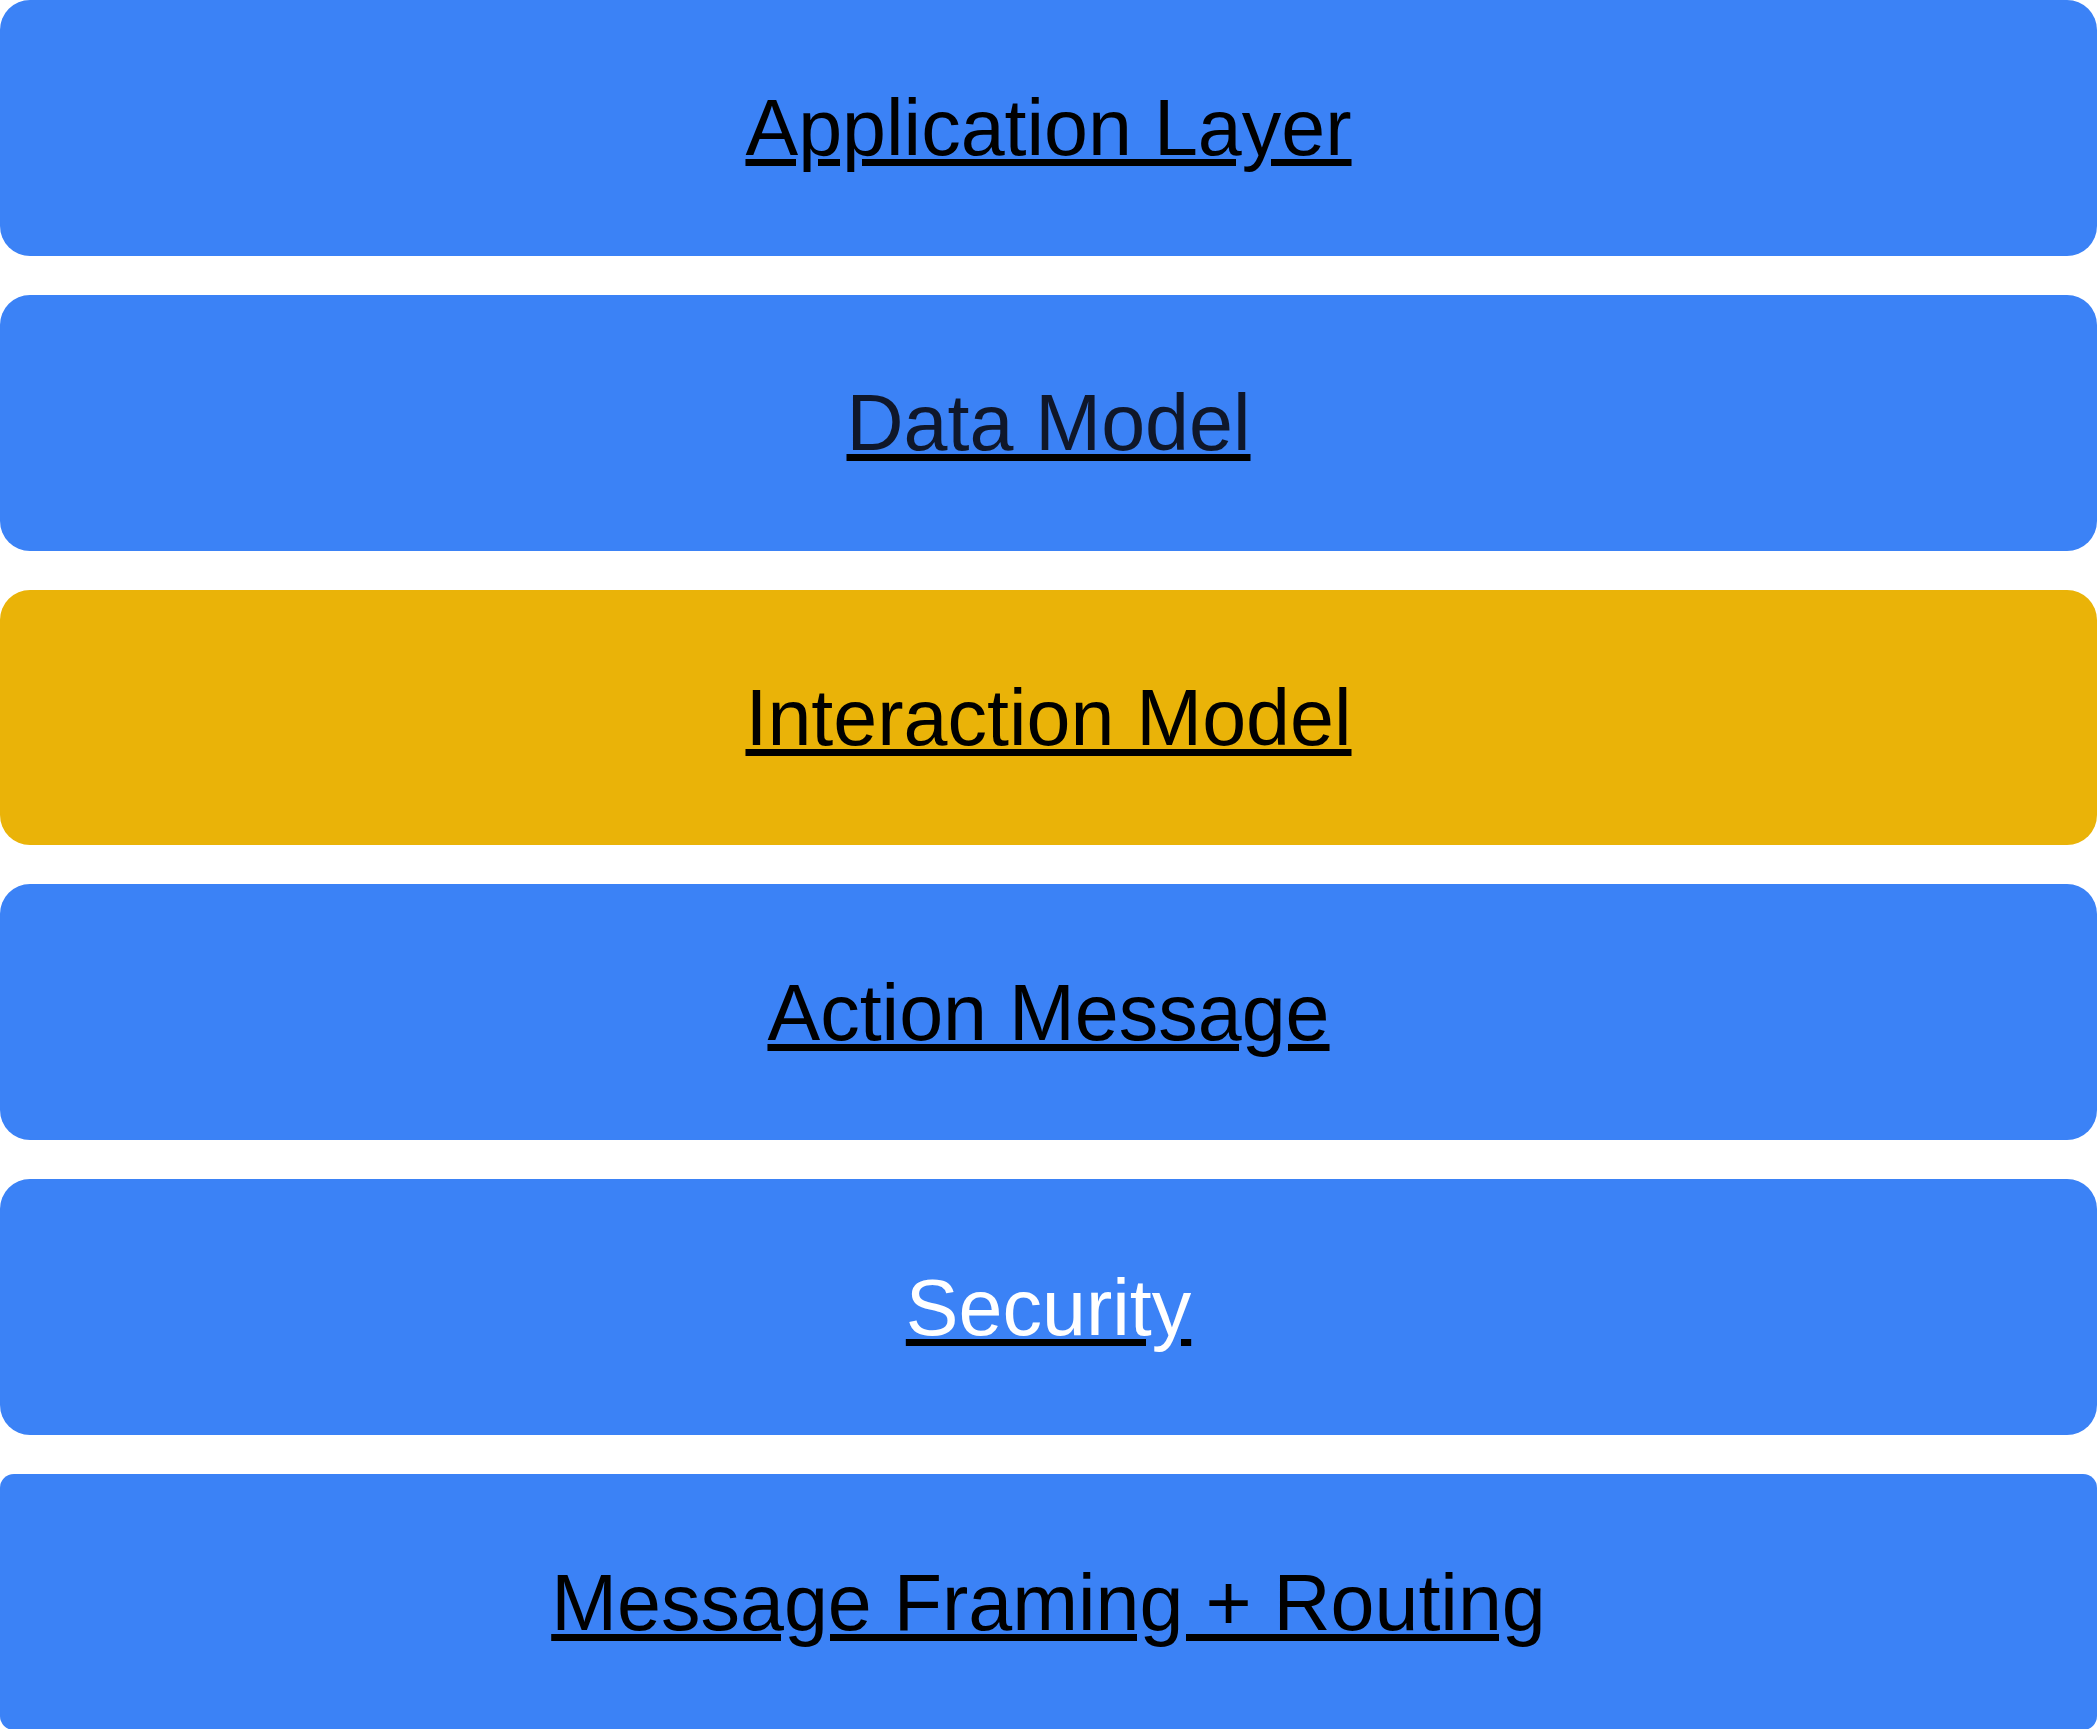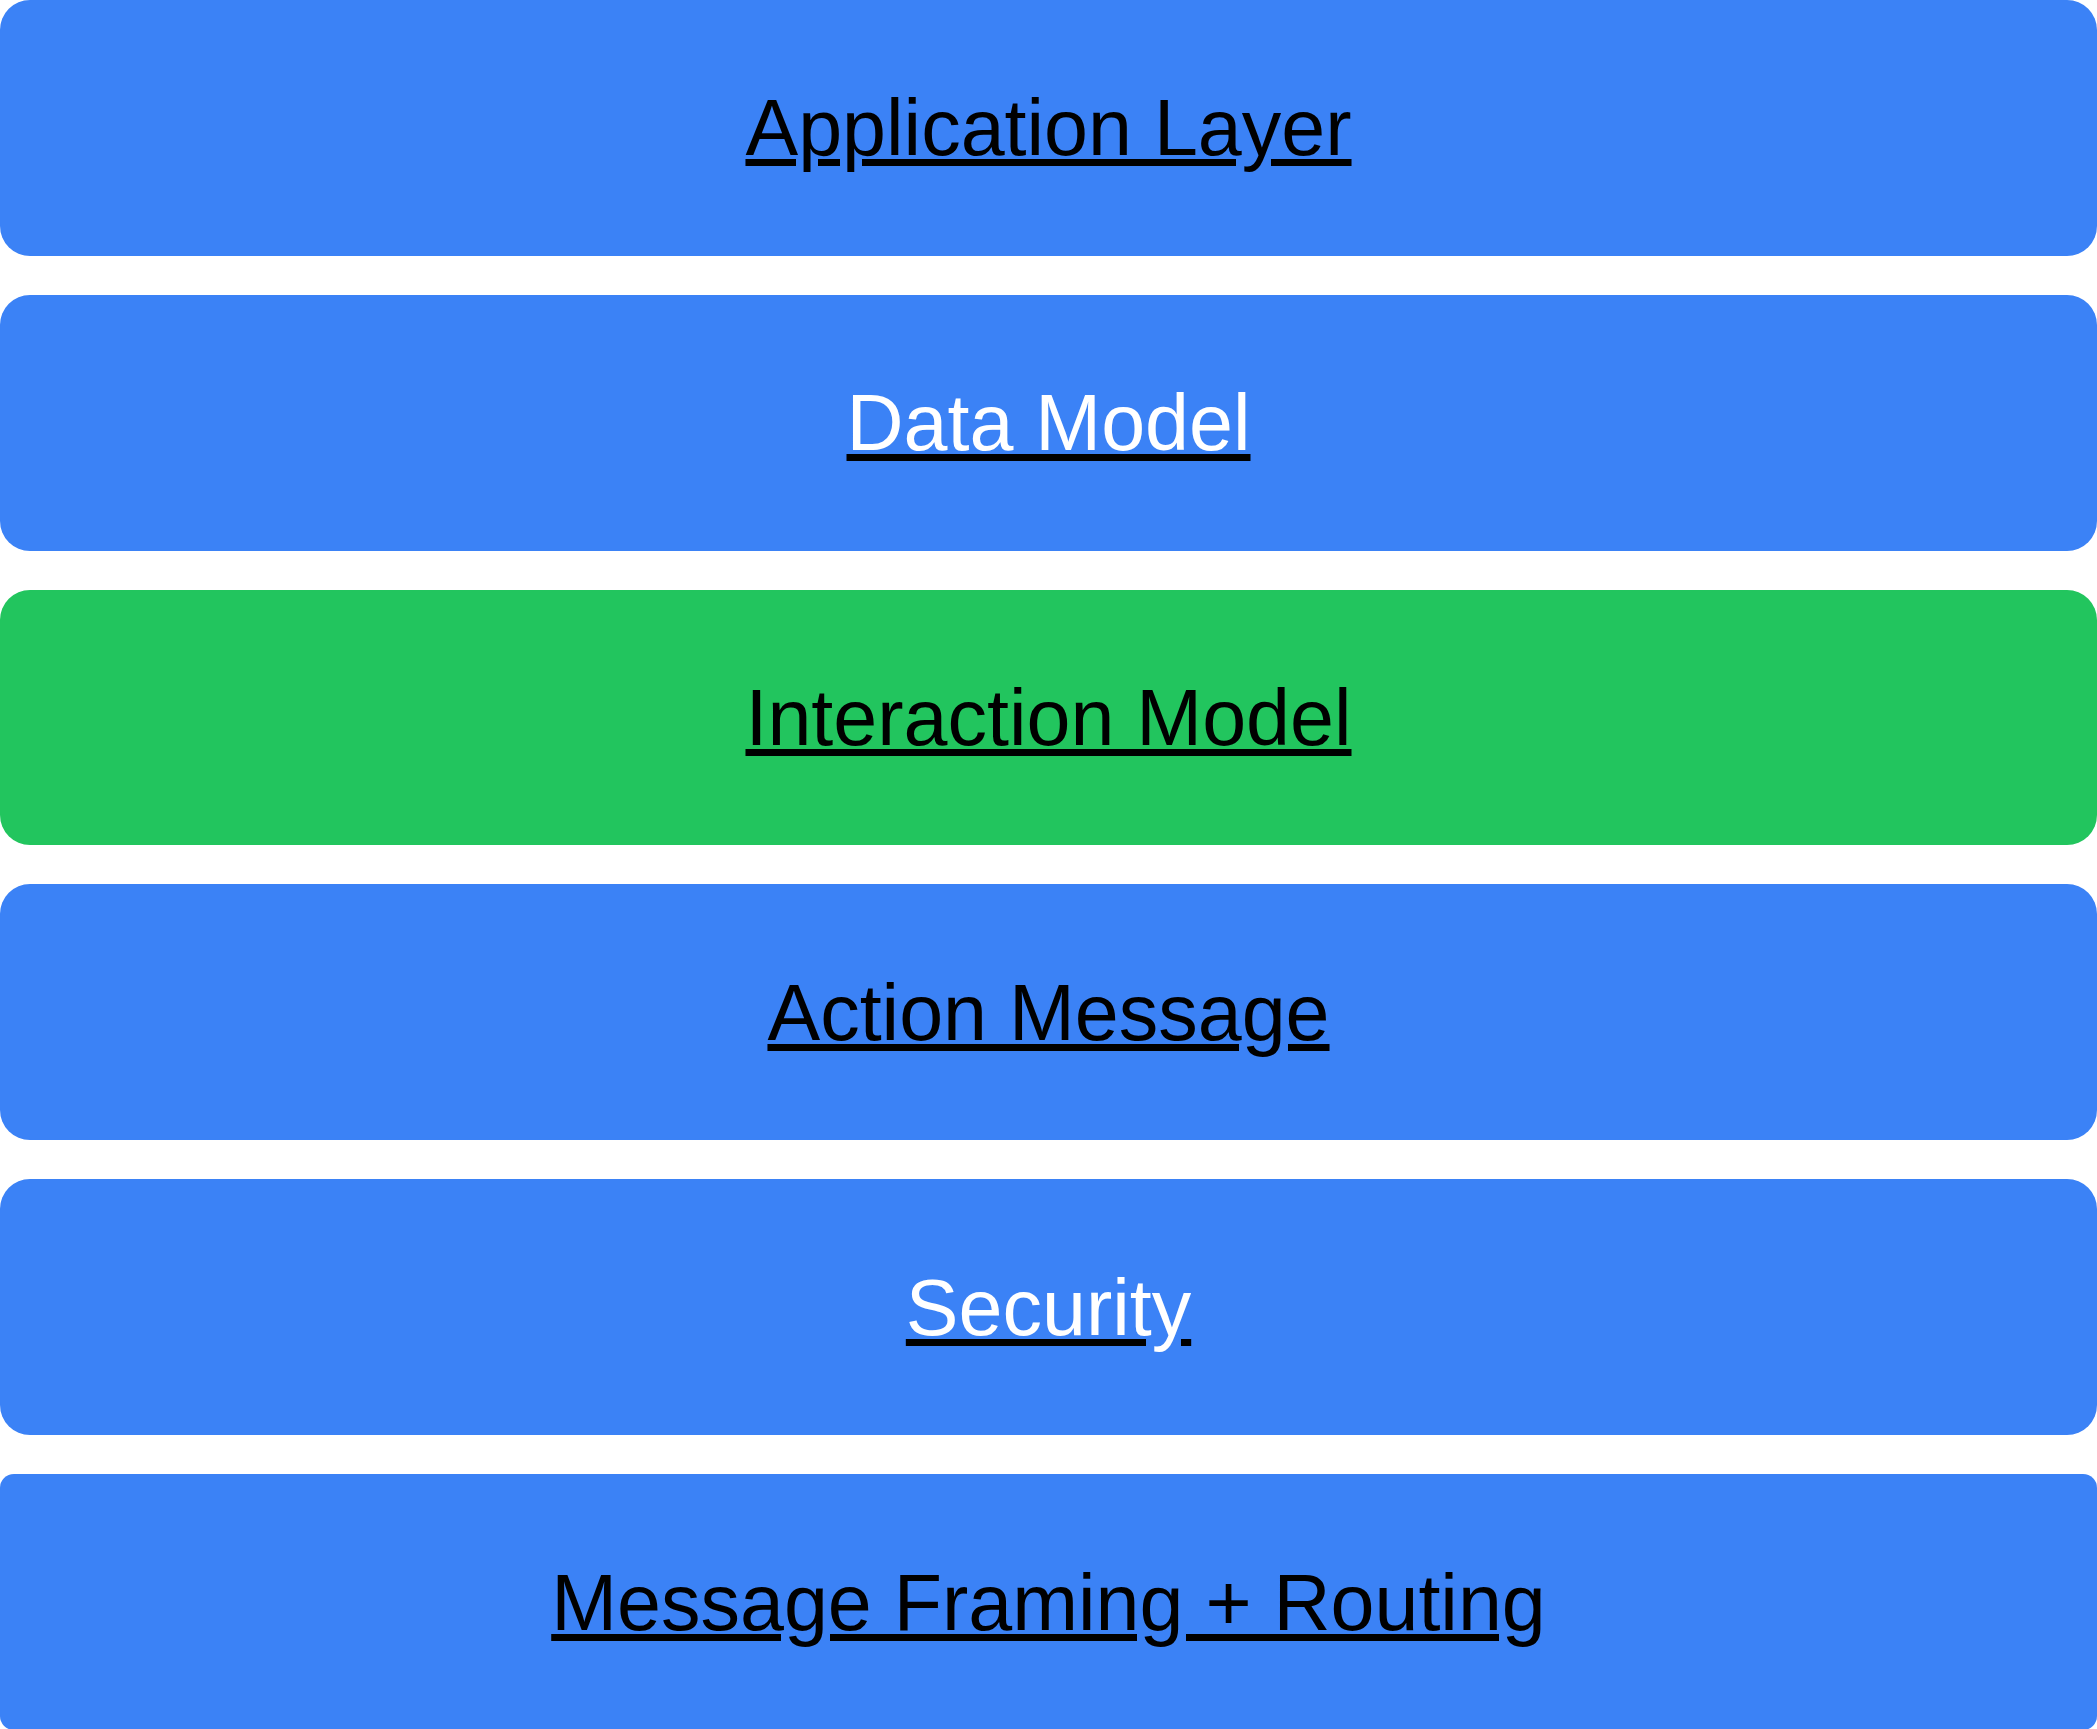--- a/index.html
+++ b/index.html
@@ -35,23 +35,23 @@
   }
 </style>
 </head>
 <body>
 
 <div class="canvas">
   <div class="layer" style="background: rgb(59, 130, 246);">
     <span class="layer-label" style="color: rgb(0, 0, 0);">Application Layer</span>
   </div>
   <div class="layer" style="background: rgb(59, 130, 246);">
-    <span class="layer-label" style="color: #ffffff;">Data Model</span>
+    <span class="layer-label" style="color: #0f172a;">Data Model</span>
   </div>
-  <div class="layer" style="background: #22c55e;">
+  <div class="layer" style="background: #eab308;">
     <span class="layer-label" style="color: rgb(0, 0, 0);">Interaction Model</span>
   </div>
   <div class="layer" style="background: rgb(59, 130, 246);">
     <span class="layer-label" style="color: rgb(0, 0, 0);">Action Message</span>
   </div>
   <div class="layer" style="background: rgb(59, 130, 246);">
     <span class="layer-label" style="color: #ffffff;">Security</span>
   </div>
   <div class="layer" style="background: rgb(59, 130, 246); border-radius: 14px;">
     <span class="layer-label" style="color: rgb(0, 0, 0);">Message Framing + Routing</span>

